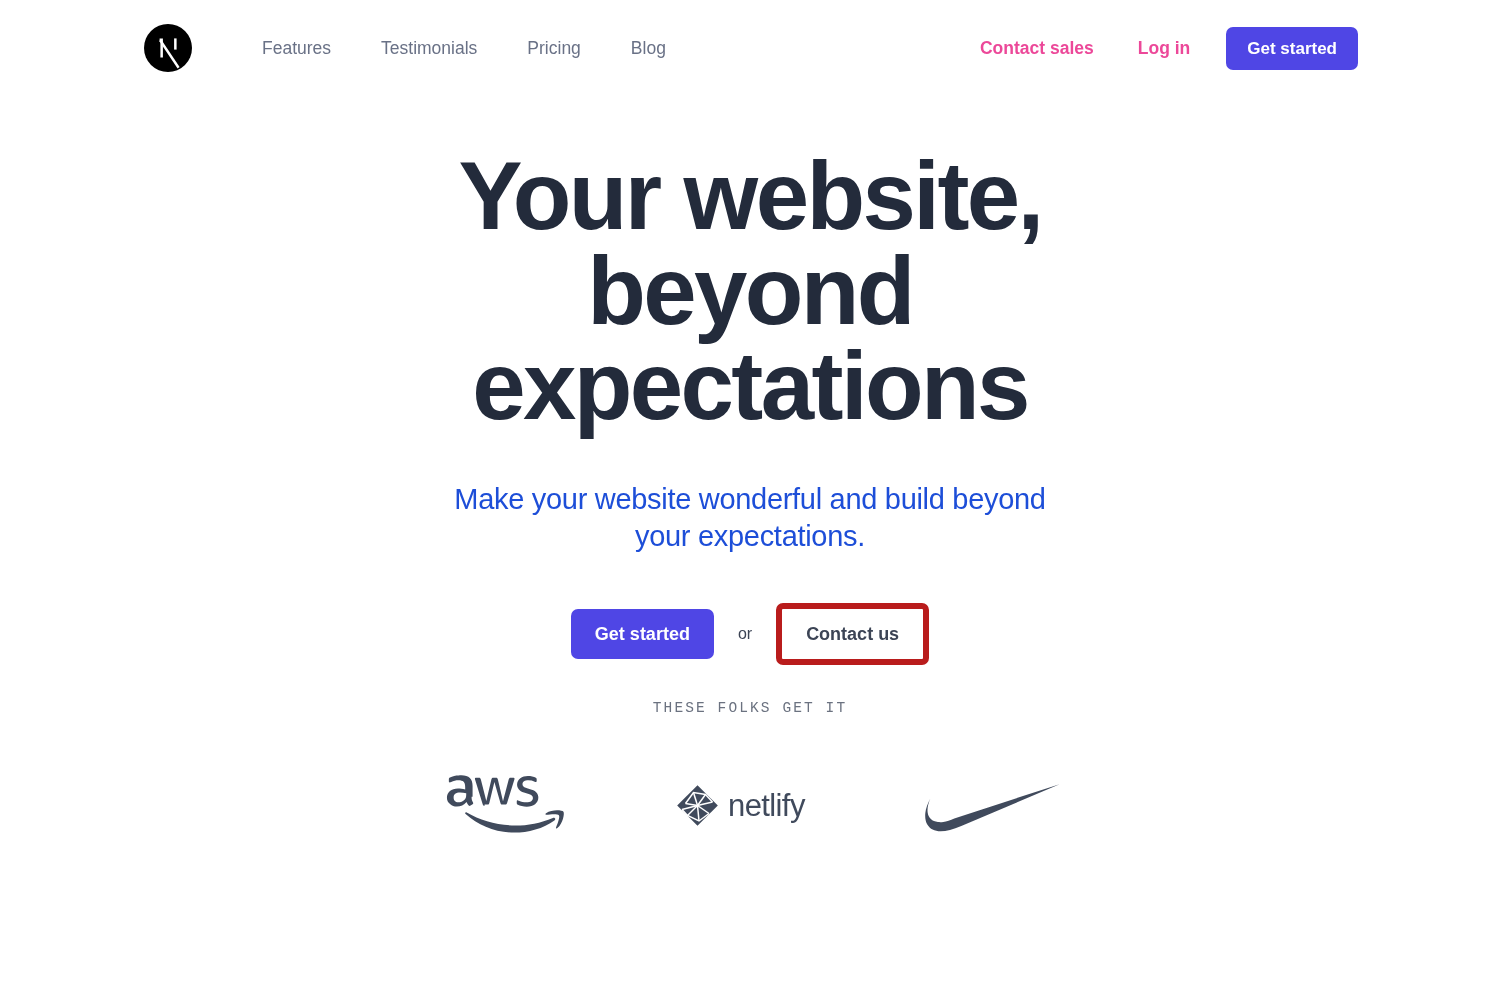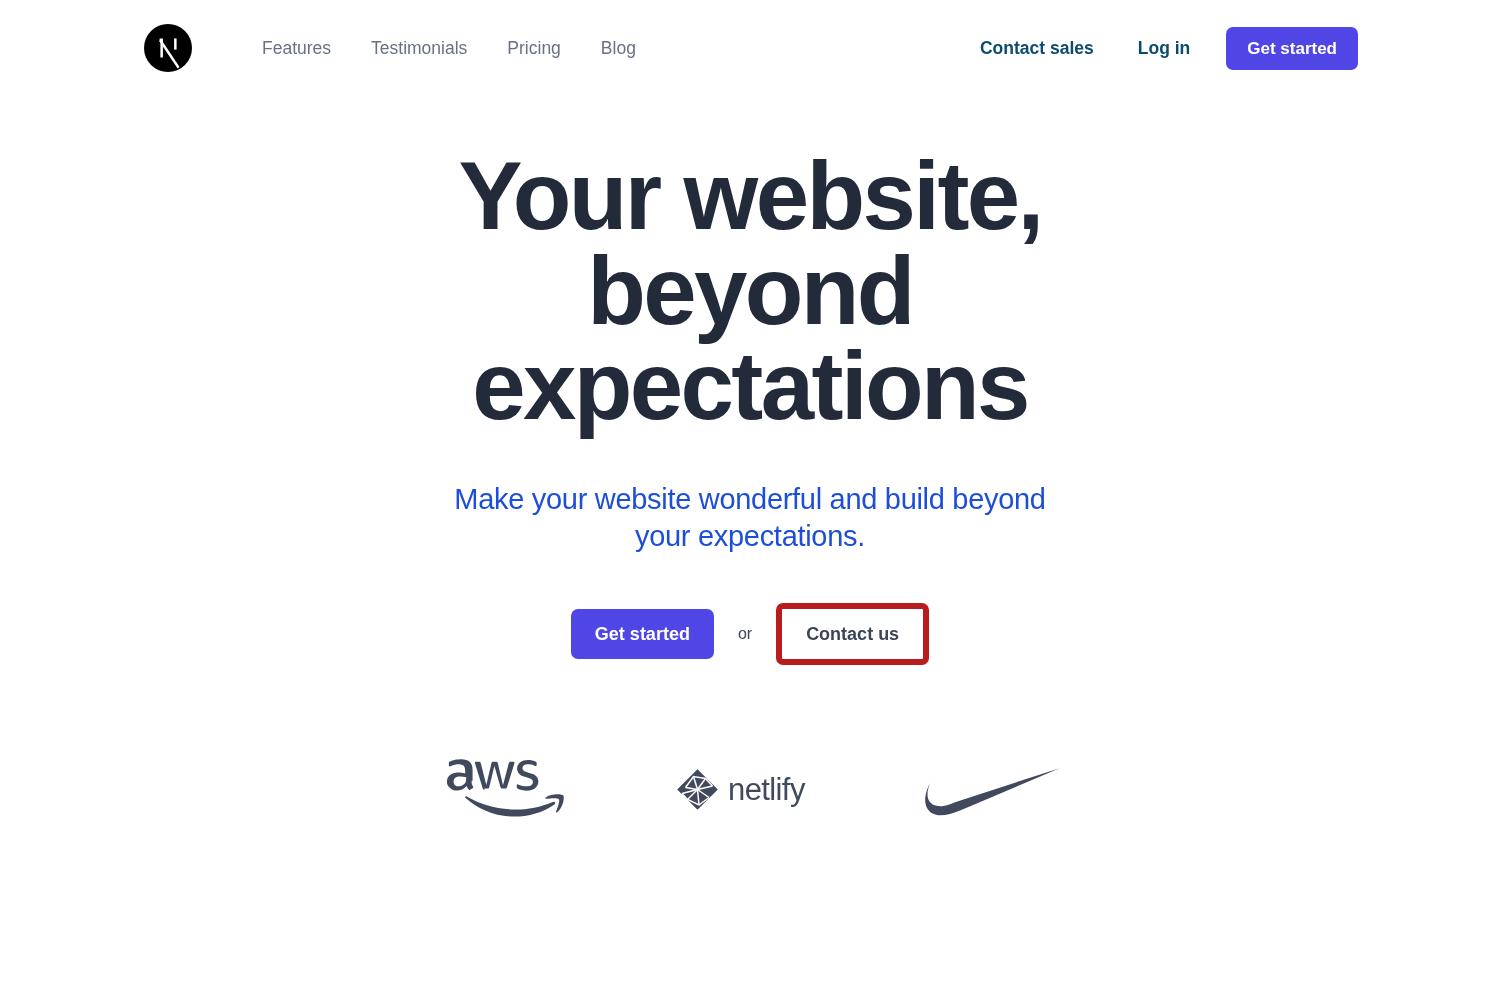--- a/index.html
+++ b/index.html
@@ -37,42 +37,42 @@
     height: 52px;
     flex: 0 0 52px;
     display: block;
     cursor: pointer;
   }
 
   .nav-links {
     display: flex;
     align-items: center;
     margin-left: 48px;
-    gap: 0px;
+    gap: 10px;
   }
 
   .nav-link {
     color: #697186;
     font-size: 17.5px;
     font-weight: 500;
     text-decoration: none;
     padding: 6px 20px;
     white-space: nowrap;
     cursor: pointer;
   }
 
   .nav-right {
     margin-left: auto;
     display: flex;
     align-items: center;
     gap: 0px;
   }
 
   .nav-link-strong {
-    color: #0c4a6e;
+    color: #ec4899;
     font-size: 17.5px;
     font-weight: 600;
     text-decoration: none;
     padding: 6px 22px;
     white-space: nowrap;
     cursor: pointer;
   }
 
   .btn-primary-sm {
     background: #4f46e5;
@@ -243,20 +243,21 @@
     <div class="cta-row">
       <button class="btn-primary-lg">Get started</button>
       <span class="or-text">or</span>
       <button class="btn-outline-lg">Contact us</button>
     </div>
 
   </div>
 
   <div class="logos-section">
 
+    <div class="eyebrow">THESE FOLKS GET IT</div>
 
     <div class="logo-row">
 
       <div class="logo-item">
         <svg width="122" height="74" viewBox="0 0 122 74">
           <g fill="#404a5c">
             <path d="M26.6 26.3c0 1.2.13 2.17.36 2.88.26.71.59 1.49 1.05 2.33.16.26.23.52.23.75 0 .33-.2.65-.62.98l-2.07 1.38c-.3.19-.59.29-.85.29-.33 0-.66-.16-.98-.46a10.1 10.1 0 0 1-1.18-1.54c-.33-.55-.66-1.18-1.01-1.93-2.56 3.02-5.77 4.53-9.64 4.53-2.76 0-4.95-.78-6.55-2.36C2.74 31.6 1.93 29.5 1.93 26.87c0-2.79.98-5.05 2.98-6.76 2-1.7 4.66-2.56 8.03-2.56 1.11 0 2.26.1 3.47.26 1.21.16 2.46.42 3.77.71v-2.4c0-2.5-.52-4.24-1.54-5.25-1.05-1.01-2.82-1.51-5.35-1.51-1.15 0-2.33.13-3.54.43-1.21.29-2.4.65-3.54 1.11-.52.23-.91.36-1.15.43-.23.07-.39.1-.52.1-.46 0-.69-.33-.69-1.02V8.29c0-.52.07-.91.23-1.15.16-.23.46-.46.91-.69 1.15-.59 2.53-1.08 4.14-1.47C12.76 4.56 14.47 4.36 16.27 4.36c3.9 0 6.76.88 8.59 2.66 1.8 1.77 2.72 4.46 2.72 8.06v10.62h-.98zm-13.31 4.99c1.08 0 2.2-.2 3.37-.59 1.18-.39 2.23-1.12 3.11-2.1.52-.62.92-1.31 1.11-2.1.2-.78.33-1.74.33-2.85v-1.38c-.95-.23-1.97-.42-3.01-.55a24.7 24.7 0 0 0-3.08-.2c-2.2 0-3.8.43-4.89 1.31-1.08.88-1.61 2.13-1.61 3.77 0 1.54.39 2.69 1.21 3.47.78.82 1.93 1.22 3.43 1.22zm26.33 3.54c-.59 0-.98-.1-1.25-.33-.26-.2-.49-.65-.69-1.28L30.2 8.95c-.2-.65-.29-1.08-.29-1.31 0-.52.26-.82.78-.82h3.24c.62 0 1.05.1 1.28.33.26.2.46.65.65 1.28l5.45 21.49 5.06-21.49c.16-.65.36-1.08.62-1.28.26-.23.72-.33 1.31-.33h2.65c.62 0 1.05.1 1.31.33.26.2.49.65.62 1.28l5.12 21.75L63.7 8.42c.2-.65.43-1.08.65-1.28.26-.23.69-.33 1.28-.33h3.08c.52 0 .82.26.82.82 0 .16-.03.33-.07.52-.03.2-.1.46-.23.82l-7.15 22.93c-.2.65-.43 1.08-.69 1.28-.26.23-.69.33-1.25.33h-2.85c-.62 0-1.05-.1-1.31-.33-.26-.23-.49-.66-.62-1.31L49.4 10.95l-5.02 20.88c-.16.65-.36 1.08-.62 1.31-.26.23-.72.33-1.31.33h-2.83zm42.15.88c-1.7 0-3.4-.2-5.03-.59-1.64-.39-2.92-.82-3.77-1.31-.52-.29-.88-.62-1.01-.91-.13-.29-.2-.62-.2-.91v-1.67c0-.69.26-1.02.75-1.02.2 0 .39.03.59.1.2.07.49.2.82.33 1.11.49 2.33.88 3.6 1.15 1.31.26 2.59.39 3.9.39 2.07 0 3.67-.36 4.79-1.08 1.11-.72 1.7-1.77 1.7-3.11 0-.92-.29-1.67-.88-2.3-.59-.62-1.7-1.18-3.31-1.7l-4.76-1.48c-2.4-.75-4.17-1.87-5.25-3.34-1.08-1.44-1.64-3.04-1.64-4.73 0-1.38.29-2.59.88-3.64.59-1.05 1.38-1.97 2.36-2.69.98-.75 2.1-1.31 3.4-1.71 1.31-.39 2.69-.55 4.14-.55.72 0 1.48.03 2.2.13.75.1 1.44.23 2.13.36.65.16 1.28.33 1.87.52.59.2 1.05.39 1.38.59.46.26.78.52.98.82.2.26.29.62.29 1.08v1.54c0 .69-.26 1.05-.75 1.05-.26 0-.69-.13-1.25-.39-1.87-.85-3.97-1.28-6.3-1.28-1.87 0-3.34.3-4.37.92-1.02.62-1.54 1.57-1.54 2.92 0 .91.33 1.7.98 2.33.65.62 1.87 1.25 3.6 1.8l4.66 1.48c2.36.75 4.07 1.8 5.09 3.14 1.02 1.34 1.51 2.88 1.51 4.59 0 1.41-.29 2.69-.85 3.8-.59 1.12-1.38 2.1-2.4 2.89-1.02.82-2.23 1.41-3.64 1.83-1.48.46-3.01.69-4.69.69z"></path>
             <path d="M109.4 49.4c-10.8 8-26.5 12.2-40 12.2-18.9 0-35.9-7-48.8-18.6-1-.9-.1-2.2 1.1-1.5 13.9 8.1 31.1 13 48.9 13 12 0 25.2-2.5 37.3-7.6 1.8-.8 3.4 1.2 1.5 2.5z"></path>
             <path d="M113.9 44.2c-1.4-1.8-9.1-.85-12.6-.43-1.05.13-1.22-.79-.27-1.46 6.16-4.33 16.26-3.08 17.43-1.63 1.18 1.46-.31 11.58-6.08 16.41-.89.75-1.74.35-1.34-.63 1.3-3.24 4.23-10.49 2.83-12.26z"></path>
           </g>

